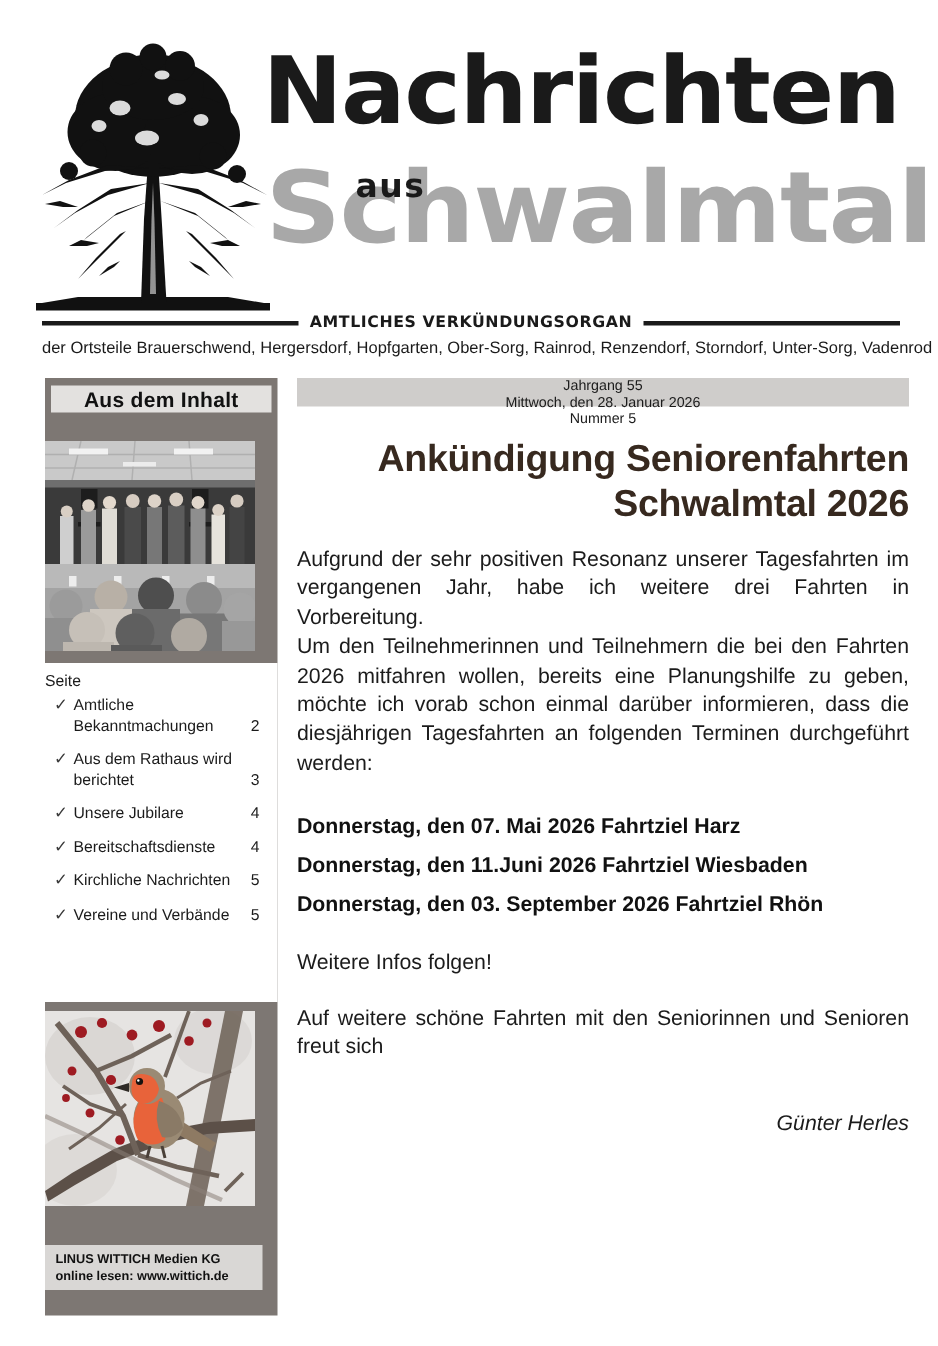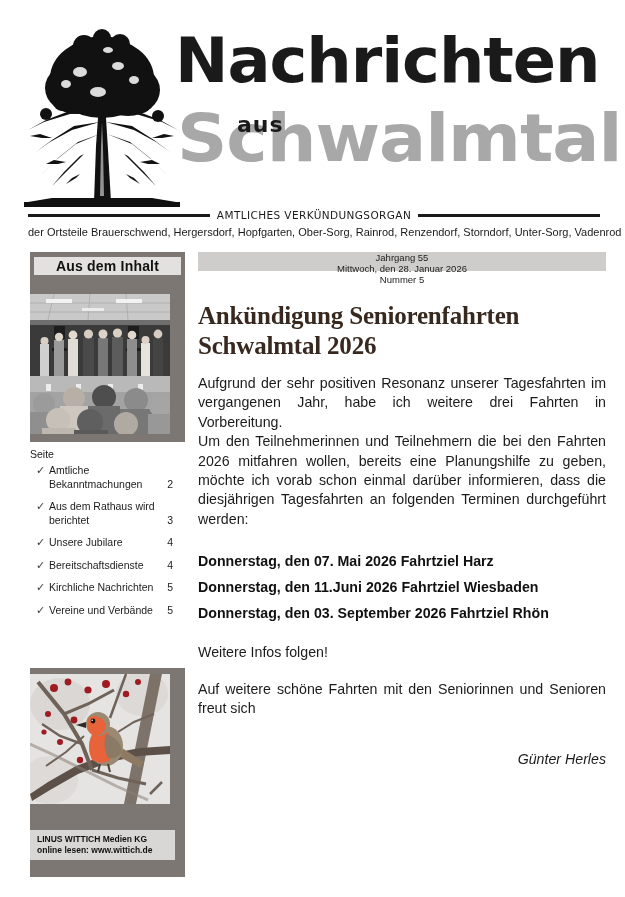--- a/index.html
+++ b/index.html
@@ -90,21 +90,21 @@
     gap: 7px;
   }
   .organ-rule .bar {
     flex: 1 1 auto;
     height: 3px;
     background: #1a1a1a;
   }
   .organ-rule .organ-text {
     flex: 0 0 auto;
     font-family: "DejaVu Sans", sans-serif;
-    font-weight: normal;
+    font-weight: bold;
     font-size: 10.5px;
     letter-spacing: 0.4px;
     color: #1a1a1a;
     white-space: nowrap;
   }
   .ortsteile {
     position: absolute;
     left: 28px;
     top: 226px;
     width: 572px;
@@ -257,23 +257,23 @@
     color: #1b1b1b;
     box-sizing: border-box;
     padding: 0 9px;
     flex-direction: column;
   }
   .infobar .ib-left { flex: 0 0 auto; }
   .infobar .ib-mid { flex: 1 1 auto; text-align: center; }
   .infobar .ib-right { flex: 0 0 auto; }
 
   .headline {
-    margin-top: 30px;
-    text-align: left;
-    font-family: Liberation Serif, serif;
+    margin-top: 20px;
+    text-align: right;
+    font-family: Liberation Sans, sans-serif;
     font-weight: bold;
     font-size: 25px;
     line-height: 30px;
     color: #37291f;
     letter-spacing: -0.2px;
   }
 
   .article {
     margin-top: 13px;
     font-size: 14.2px;

